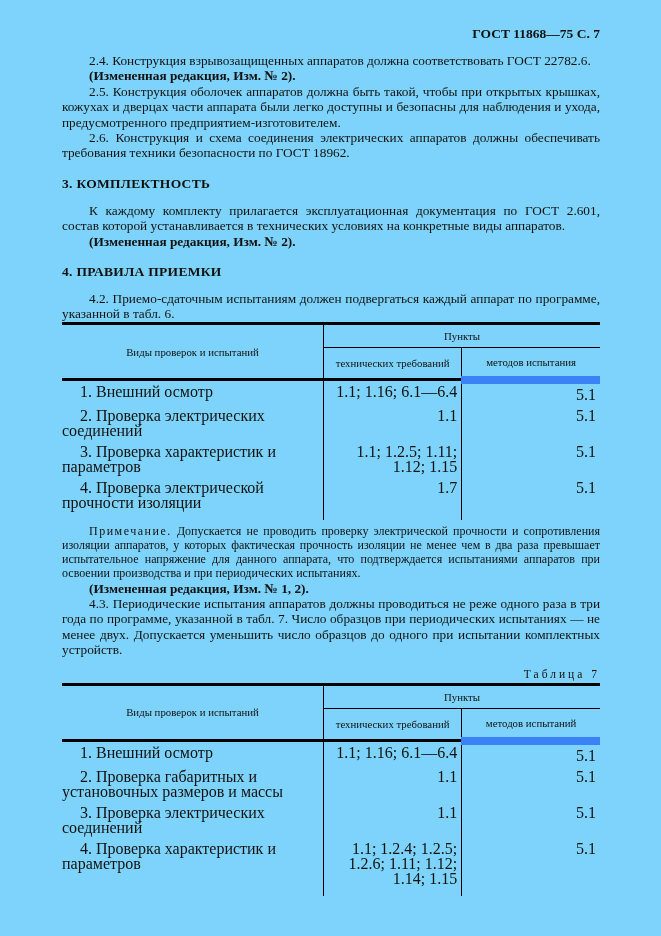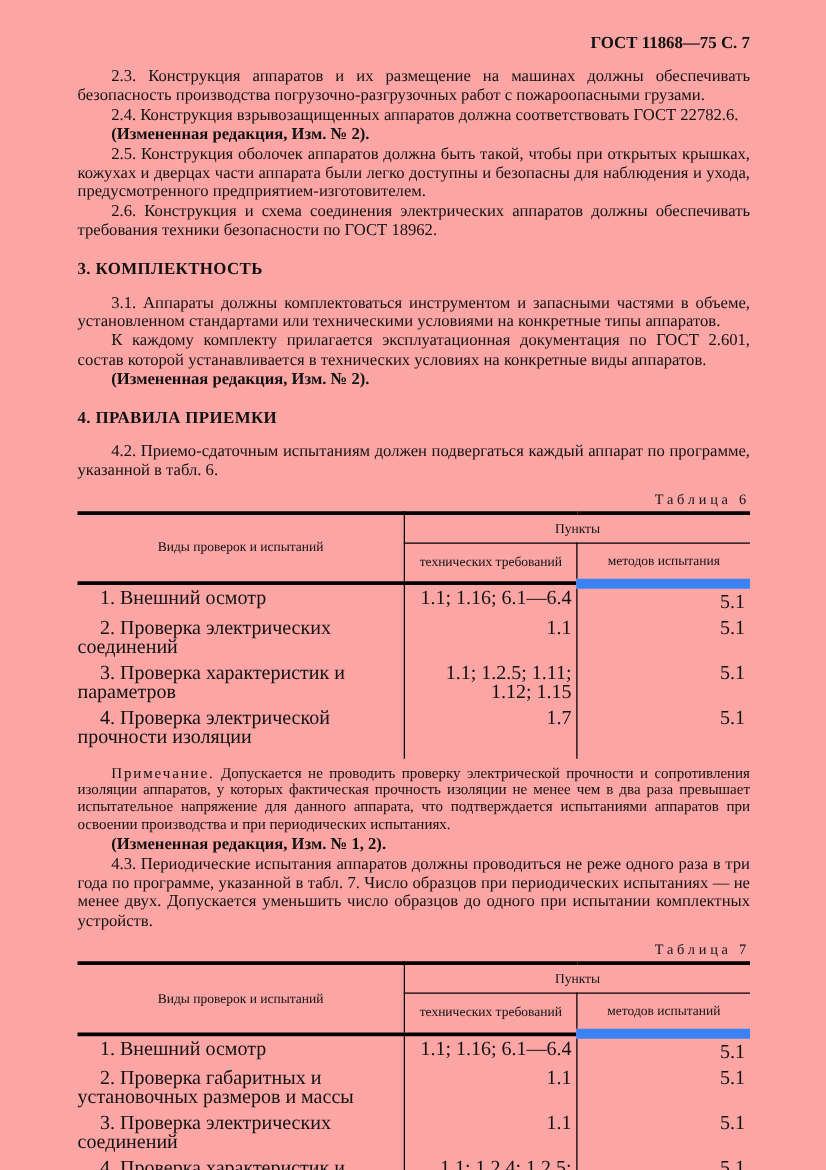--- a/index.html
+++ b/index.html
@@ -1,21 +1,21 @@
 <!DOCTYPE html>
 <html lang="ru"><head>
 <meta charset="utf-8">
 <style>
   html, body { margin: 0; padding: 0; background: #e8e8e8; }
   .page {
     position: relative;
     width: 661px;
     height: 936px;
     margin: 0 auto;
-    background: #fca5a5;
+    background: #7dd3fc;
     color: #111111;
     font-family: "Liberation Serif", "DejaVu Serif", serif;
     box-sizing: border-box;
     padding: 26px 61px 0 62px;
     overflow: hidden;
   }
   .doc-header {
     text-align: right;
     font-weight: bold;
     font-size: 13.5px;
@@ -101,37 +101,34 @@
   }
   .note-label { letter-spacing: 1.5px; }
 </style>
 </head>
 <body>
 
 <div class="page">
 
   <div class="doc-header">ГОСТ 11868—75 С. 7</div>
 
-  <p class="body-par">2.3. Конструкция аппаратов и их размещение на машинах должны обеспечивать безопасность производства погрузочно-разгрузочных работ с пожароопасными грузами.</p>
   <p class="body-par">2.4. Конструкция взрывозащищенных аппаратов должна соответствовать ГОСТ 22782.6.</p>
   <p class="body-par amendment">(Измененная редакция, Изм. № 2).</p>
   <p class="body-par">2.5. Конструкция оболочек аппаратов должна быть такой, чтобы при открытых крышках, кожухах и дверцах части аппарата были легко доступны и безопасны для наблюдения и ухода, предусмотренного предприятием-изготовителем.</p>
   <p class="body-par">2.6. Конструкция и схема соединения электрических аппаратов должны обеспечивать требования техники безопасности по ГОСТ 18962.</p>
 
   <h2 class="sec-heading">3. КОМПЛЕКТНОСТЬ</h2>
 
-  <p class="body-par">3.1. Аппараты должны комплектоваться инструментом и запасными частями в объеме, установленном стандартами или техническими условиями на конкретные типы аппаратов.</p>
   <p class="body-par">К каждому комплекту прилагается эксплуатационная документация по ГОСТ 2.601, состав которой устанавливается в технических условиях на конкретные виды аппаратов.</p>
   <p class="body-par amendment">(Измененная редакция, Изм. № 2).</p>
 
   <h2 class="sec-heading">4. ПРАВИЛА ПРИЕМКИ</h2>
 
   <p class="body-par">4.2. Приемо-сдаточным испытаниям должен подвергаться каждый аппарат по программе, указанной в табл. 6.</p>
 
-  <div class="tbl-label">Таблица 6</div>
 
   <table class="gost">
     <tbody>
       <tr>
         <th class="h-types" rowspan="2">Виды проверок и испытаний</th>
         <th class="h-points" colspan="2">Пункты</th>
       </tr>
       <tr>
         <th class="h-tech">технических требований</th>
         <th class="h-methods">методов испытания</th>

